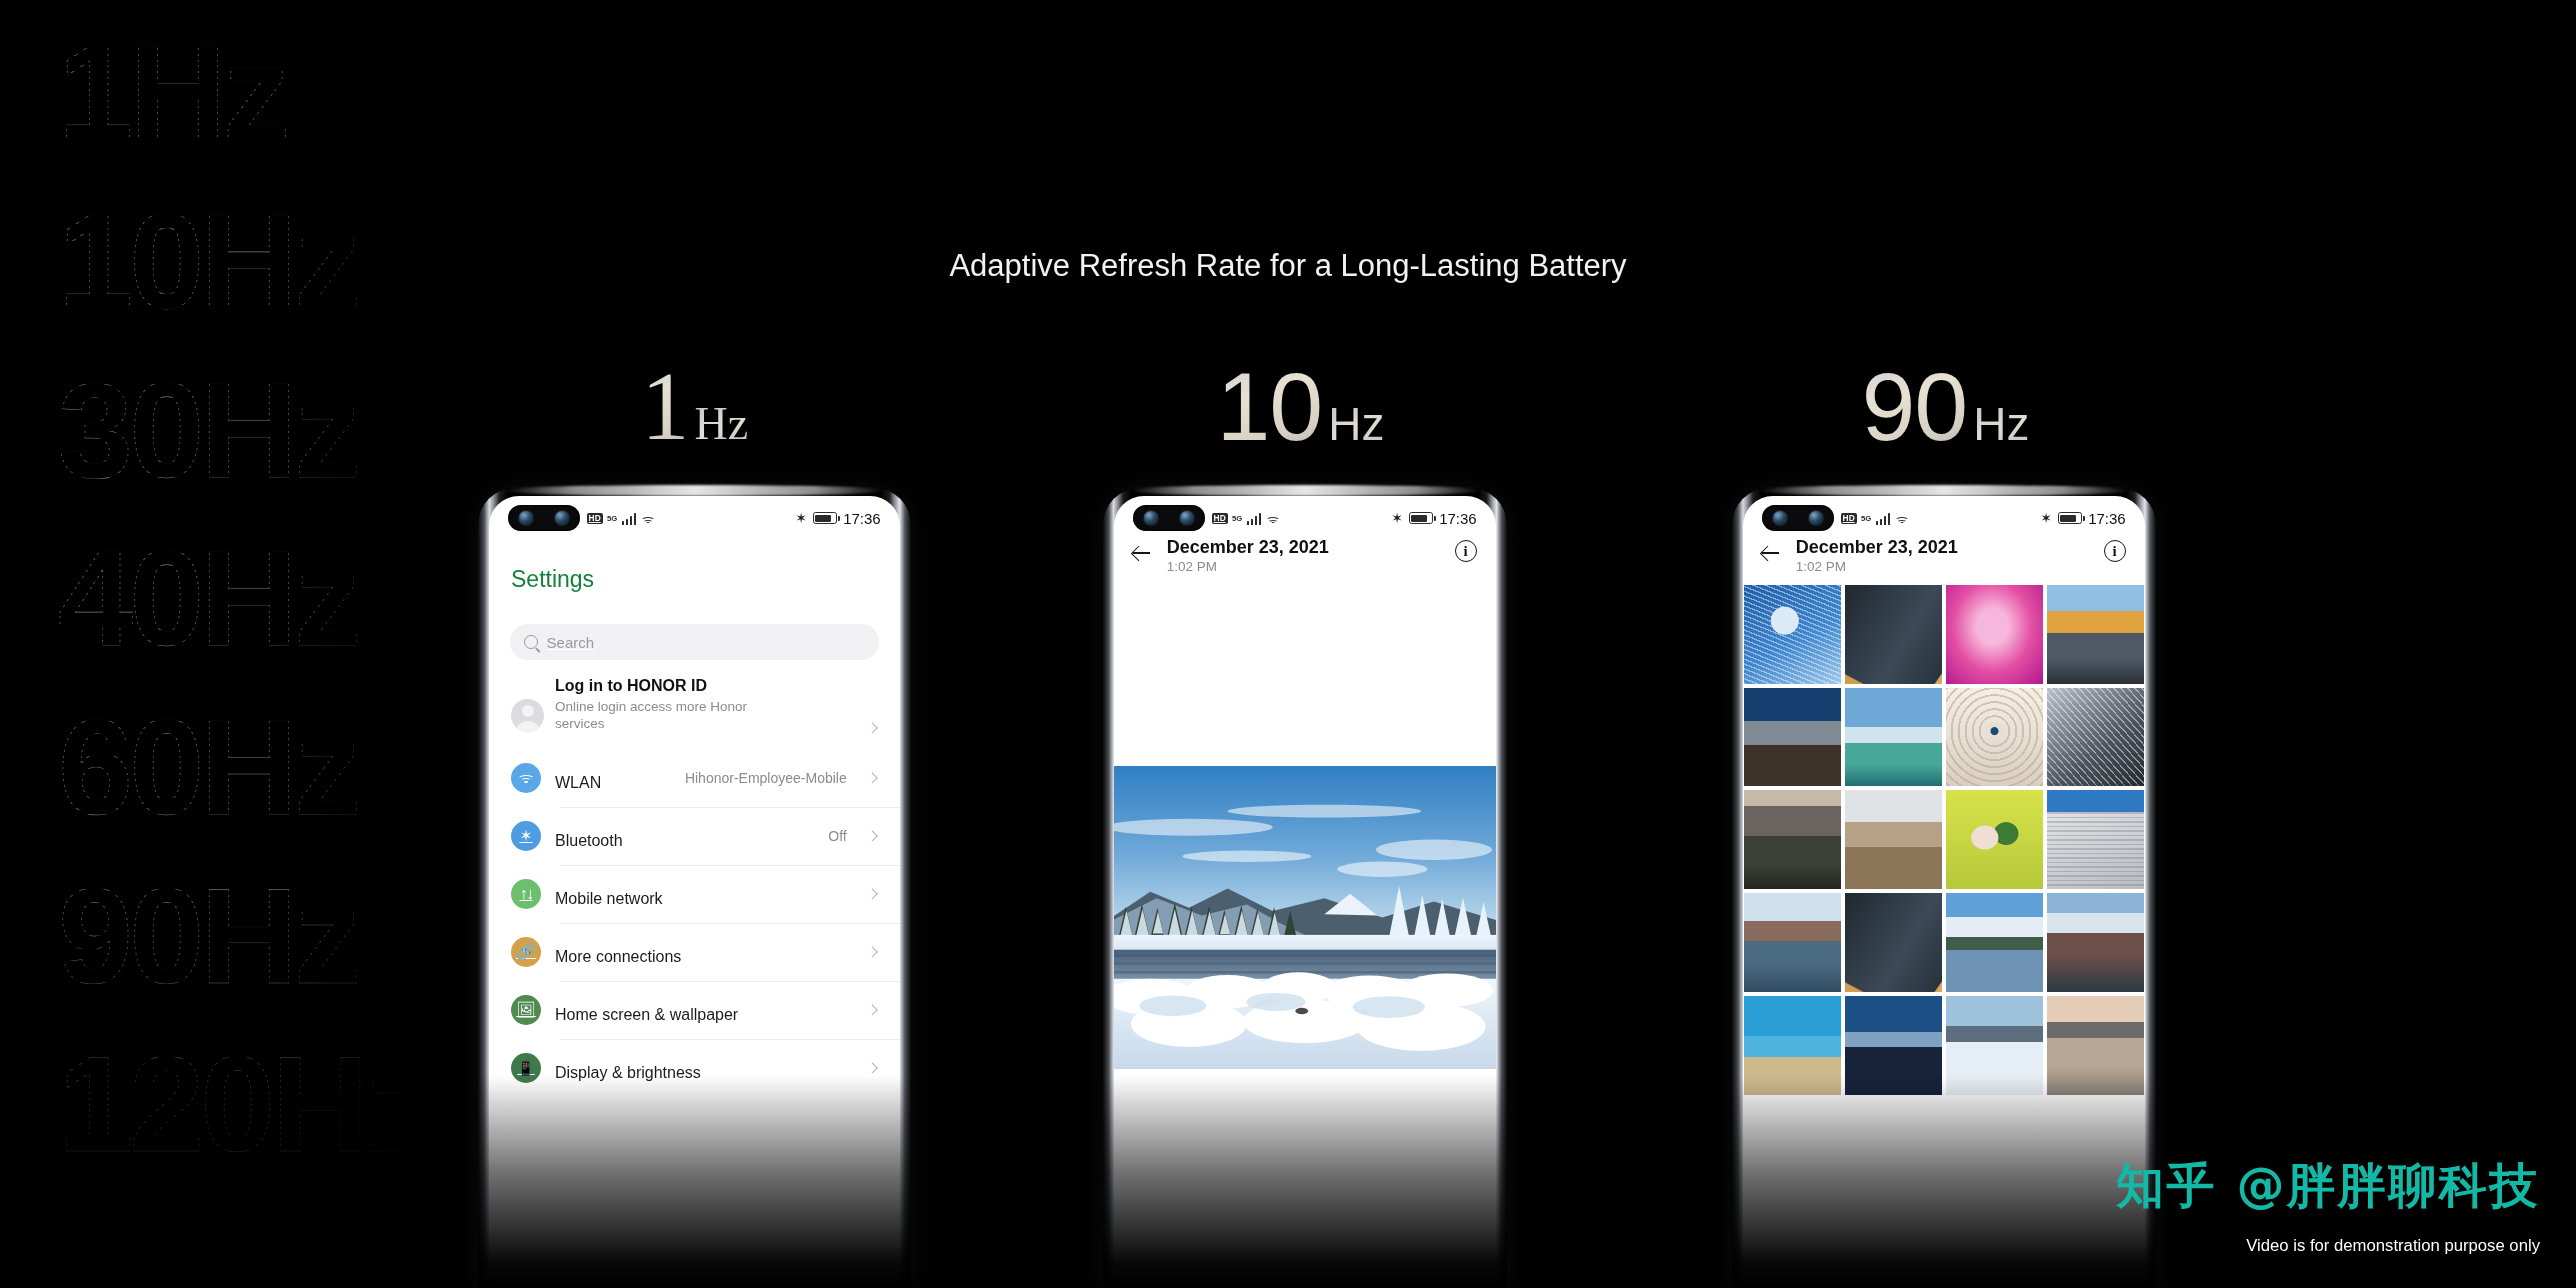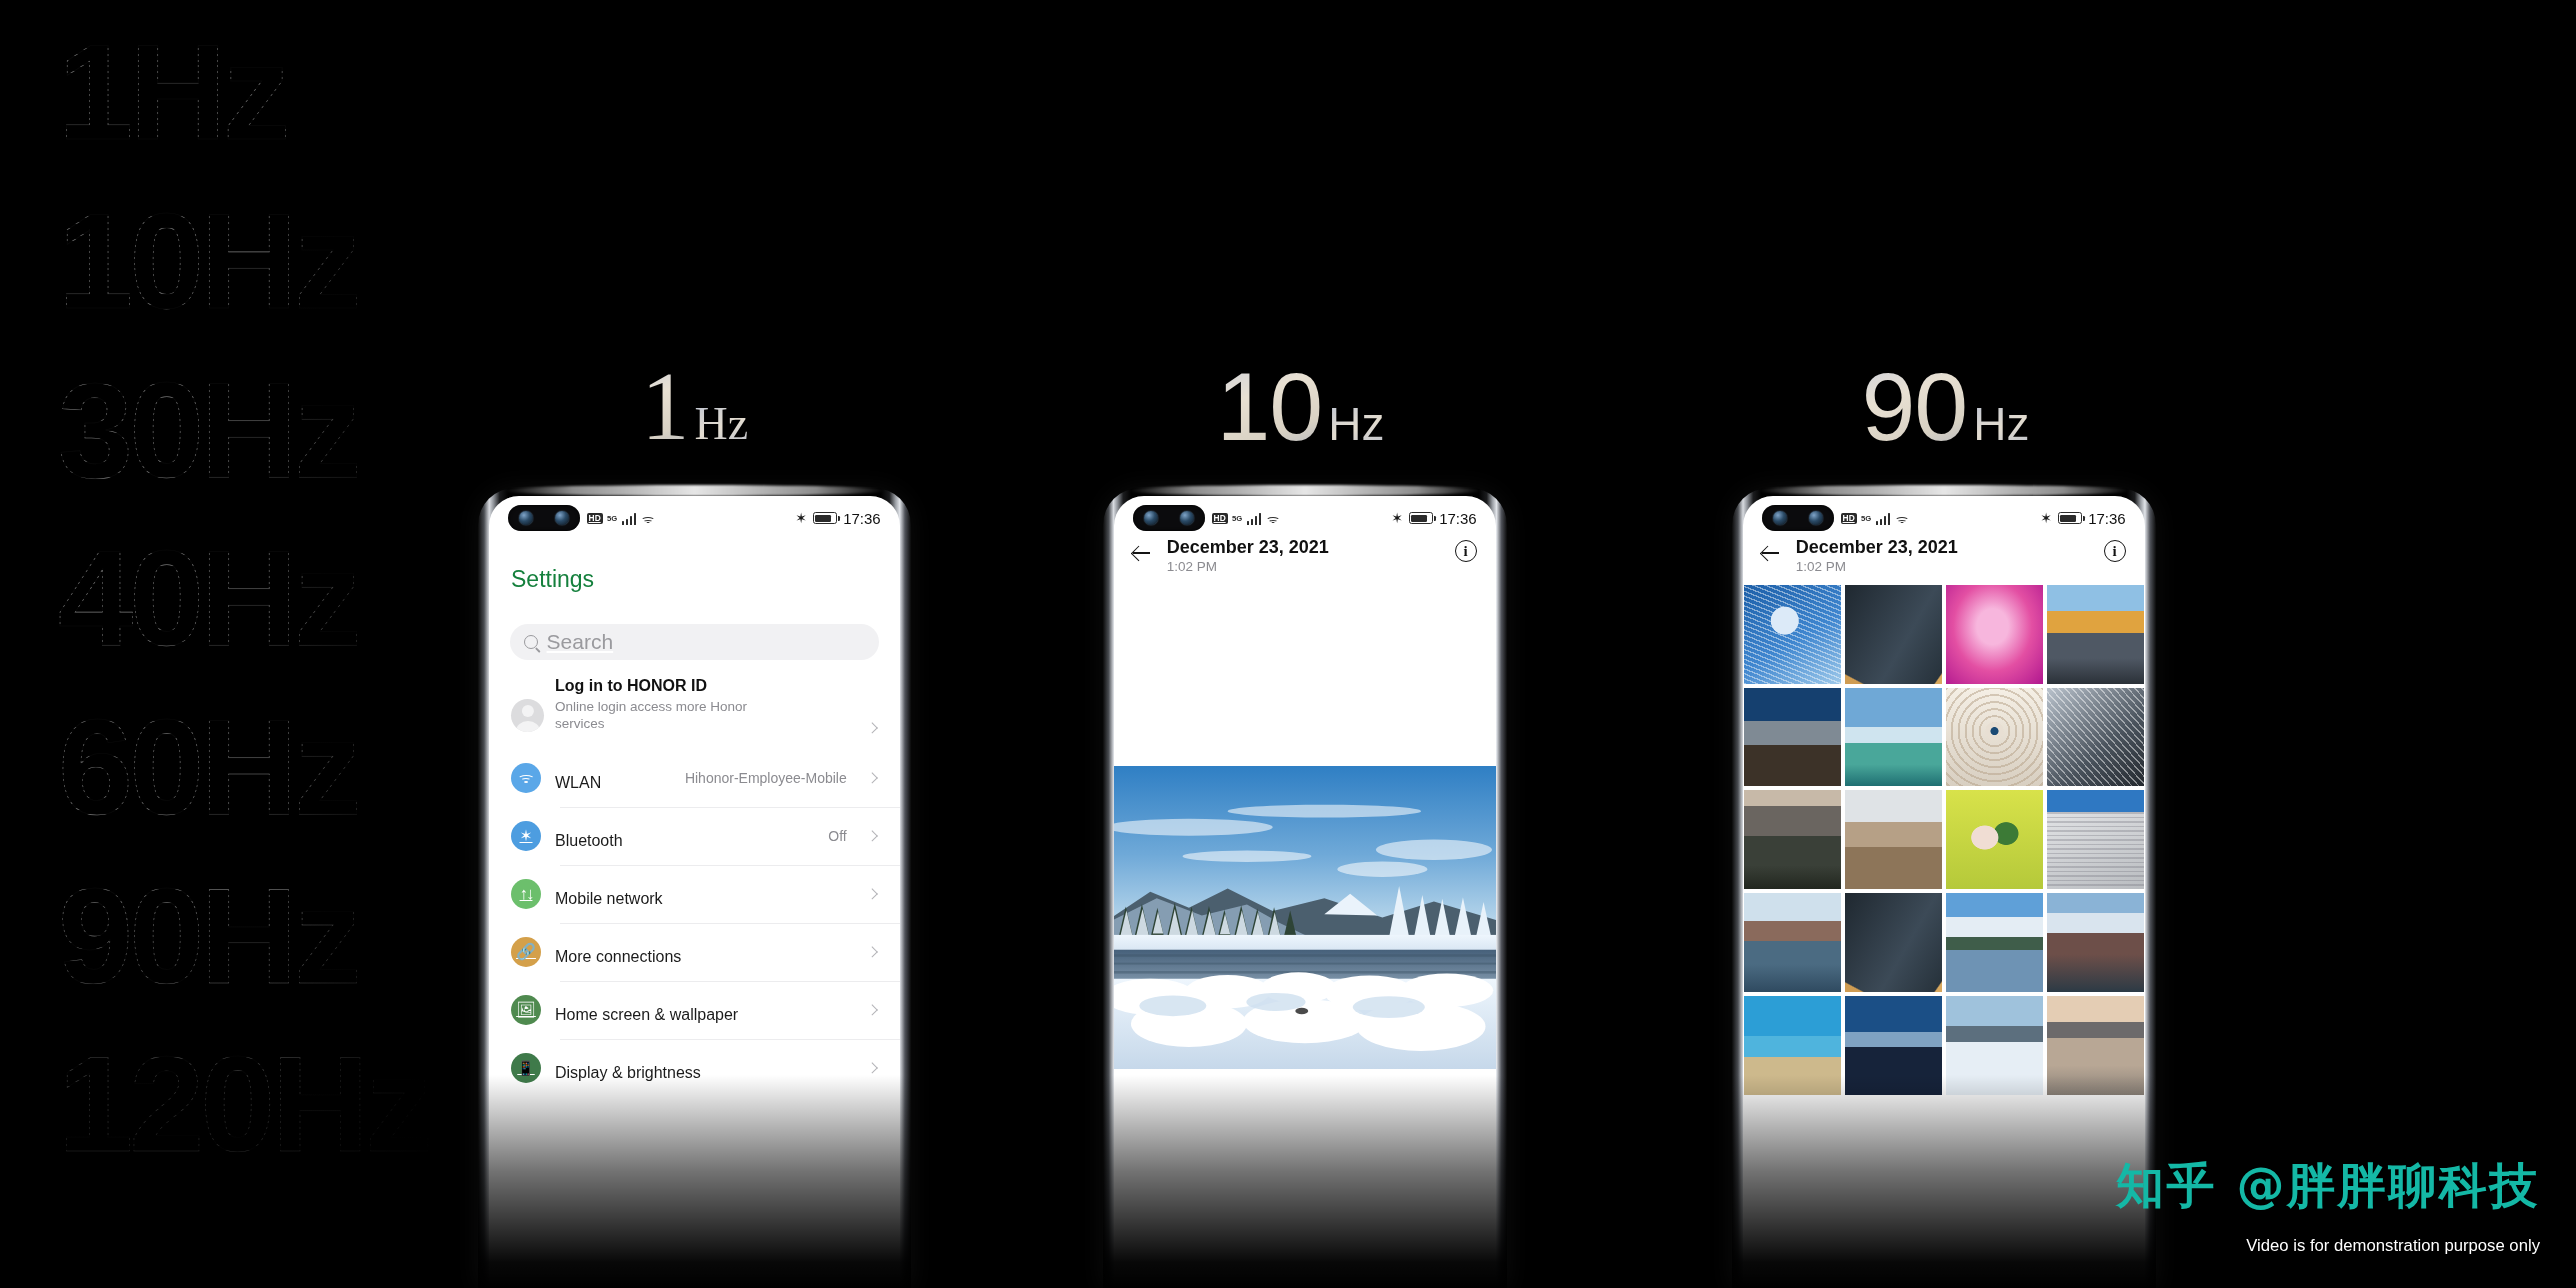--- a/index.html
+++ b/index.html
@@ -130,21 +130,21 @@
     background:#2b2b2b; border-radius:0 1.3px 1.3px 0; }
   .batt i { display:block; height:100%; width:82%; background:#2b2b2b; border-radius:1.3px; }
 
   
   .settings-title { font-size:23px; font-weight:500; color:#15803d; padding:35px 22px 0 22px; }
   .searchbox { margin:31px 20.6px 0 20.6px; height:36px; border-radius:18px; background:#f1f1f3;
     display:flex; align-items:center; gap:9px; padding:0 14px; }
   .mag { width:14px; height:14px; border:1.6px solid #9a9a9e; border-radius:50%; position:relative; flex:none; }
   .mag:after { content:""; position:absolute; right:-4.5px; bottom:-2.6px; width:5.8px; height:1.6px;
     background:#9a9a9e; transform:rotate(45deg); border-radius:1.3px; }
-  .searchbox span { font-size:21px; color:#9a9a9e; }
+  .searchbox span { font-size:15px; color:#9a9a9e; }
 
   .acct { display:flex; align-items:flex-end; gap:11px; padding:16.7px 19.3px 16.7px 22px; }
   .avatar { width:33px; height:33px; border-radius:50%; background:#dcdcde; flex:none; position:relative; overflow:hidden; }
   .avatar:before { content:""; position:absolute; left:50%; top:5.8px; transform:translateX(-50%);
     width:12.2px; height:12.2px; border-radius:50%; background:#f3f3f4; }
   .avatar:after { content:""; position:absolute; left:50%; bottom:-8.4px; transform:translateX(-50%);
     width:24px; height:20px; border-radius:50%; background:#f3f3f4; }
   .acct-txt { flex:1; }
   .acct-t { font-size:16px; font-weight:700; color:#111; }
   .acct-s { font-size:13.5px; color:#8b8b90; line-height:1.28; margin-top:2.6px; max-width:193px; }
@@ -209,20 +209,21 @@
     <div class="deco-row"><span class="ghost">10Hz</span><span>10Hz</span></div>
     <div class="deco-row"><span class="ghost">30Hz</span><span>30Hz</span></div>
     <div class="deco-row"><span class="ghost">40Hz</span><span>40Hz</span></div>
     <div class="deco-row"><span class="ghost">60Hz</span><span>60Hz</span></div>
     <div class="deco-row"><span class="ghost">90Hz</span><span>90Hz</span></div>
     <div class="deco-row"><span class="ghost">120Hz</span><span>120Hz</span></div>
     <div class="deco-mask"></div>
   </div>
   <div class="deco-fade"></div>
 
+  <div class="subhead">Adaptive Refresh Rate for a Long-Lasting Battery</div>
 
   <div class="hz" id="hz1">
     <span class="num">1</span><span class="unit">Hz</span>
   </div>
   <div class="hz" id="hz2">
     <span class="num">10</span><span class="unit">Hz</span>
   </div>
   <div class="hz" id="hz3">
     <span class="num">90</span><span class="unit">Hz</span>
   </div>

